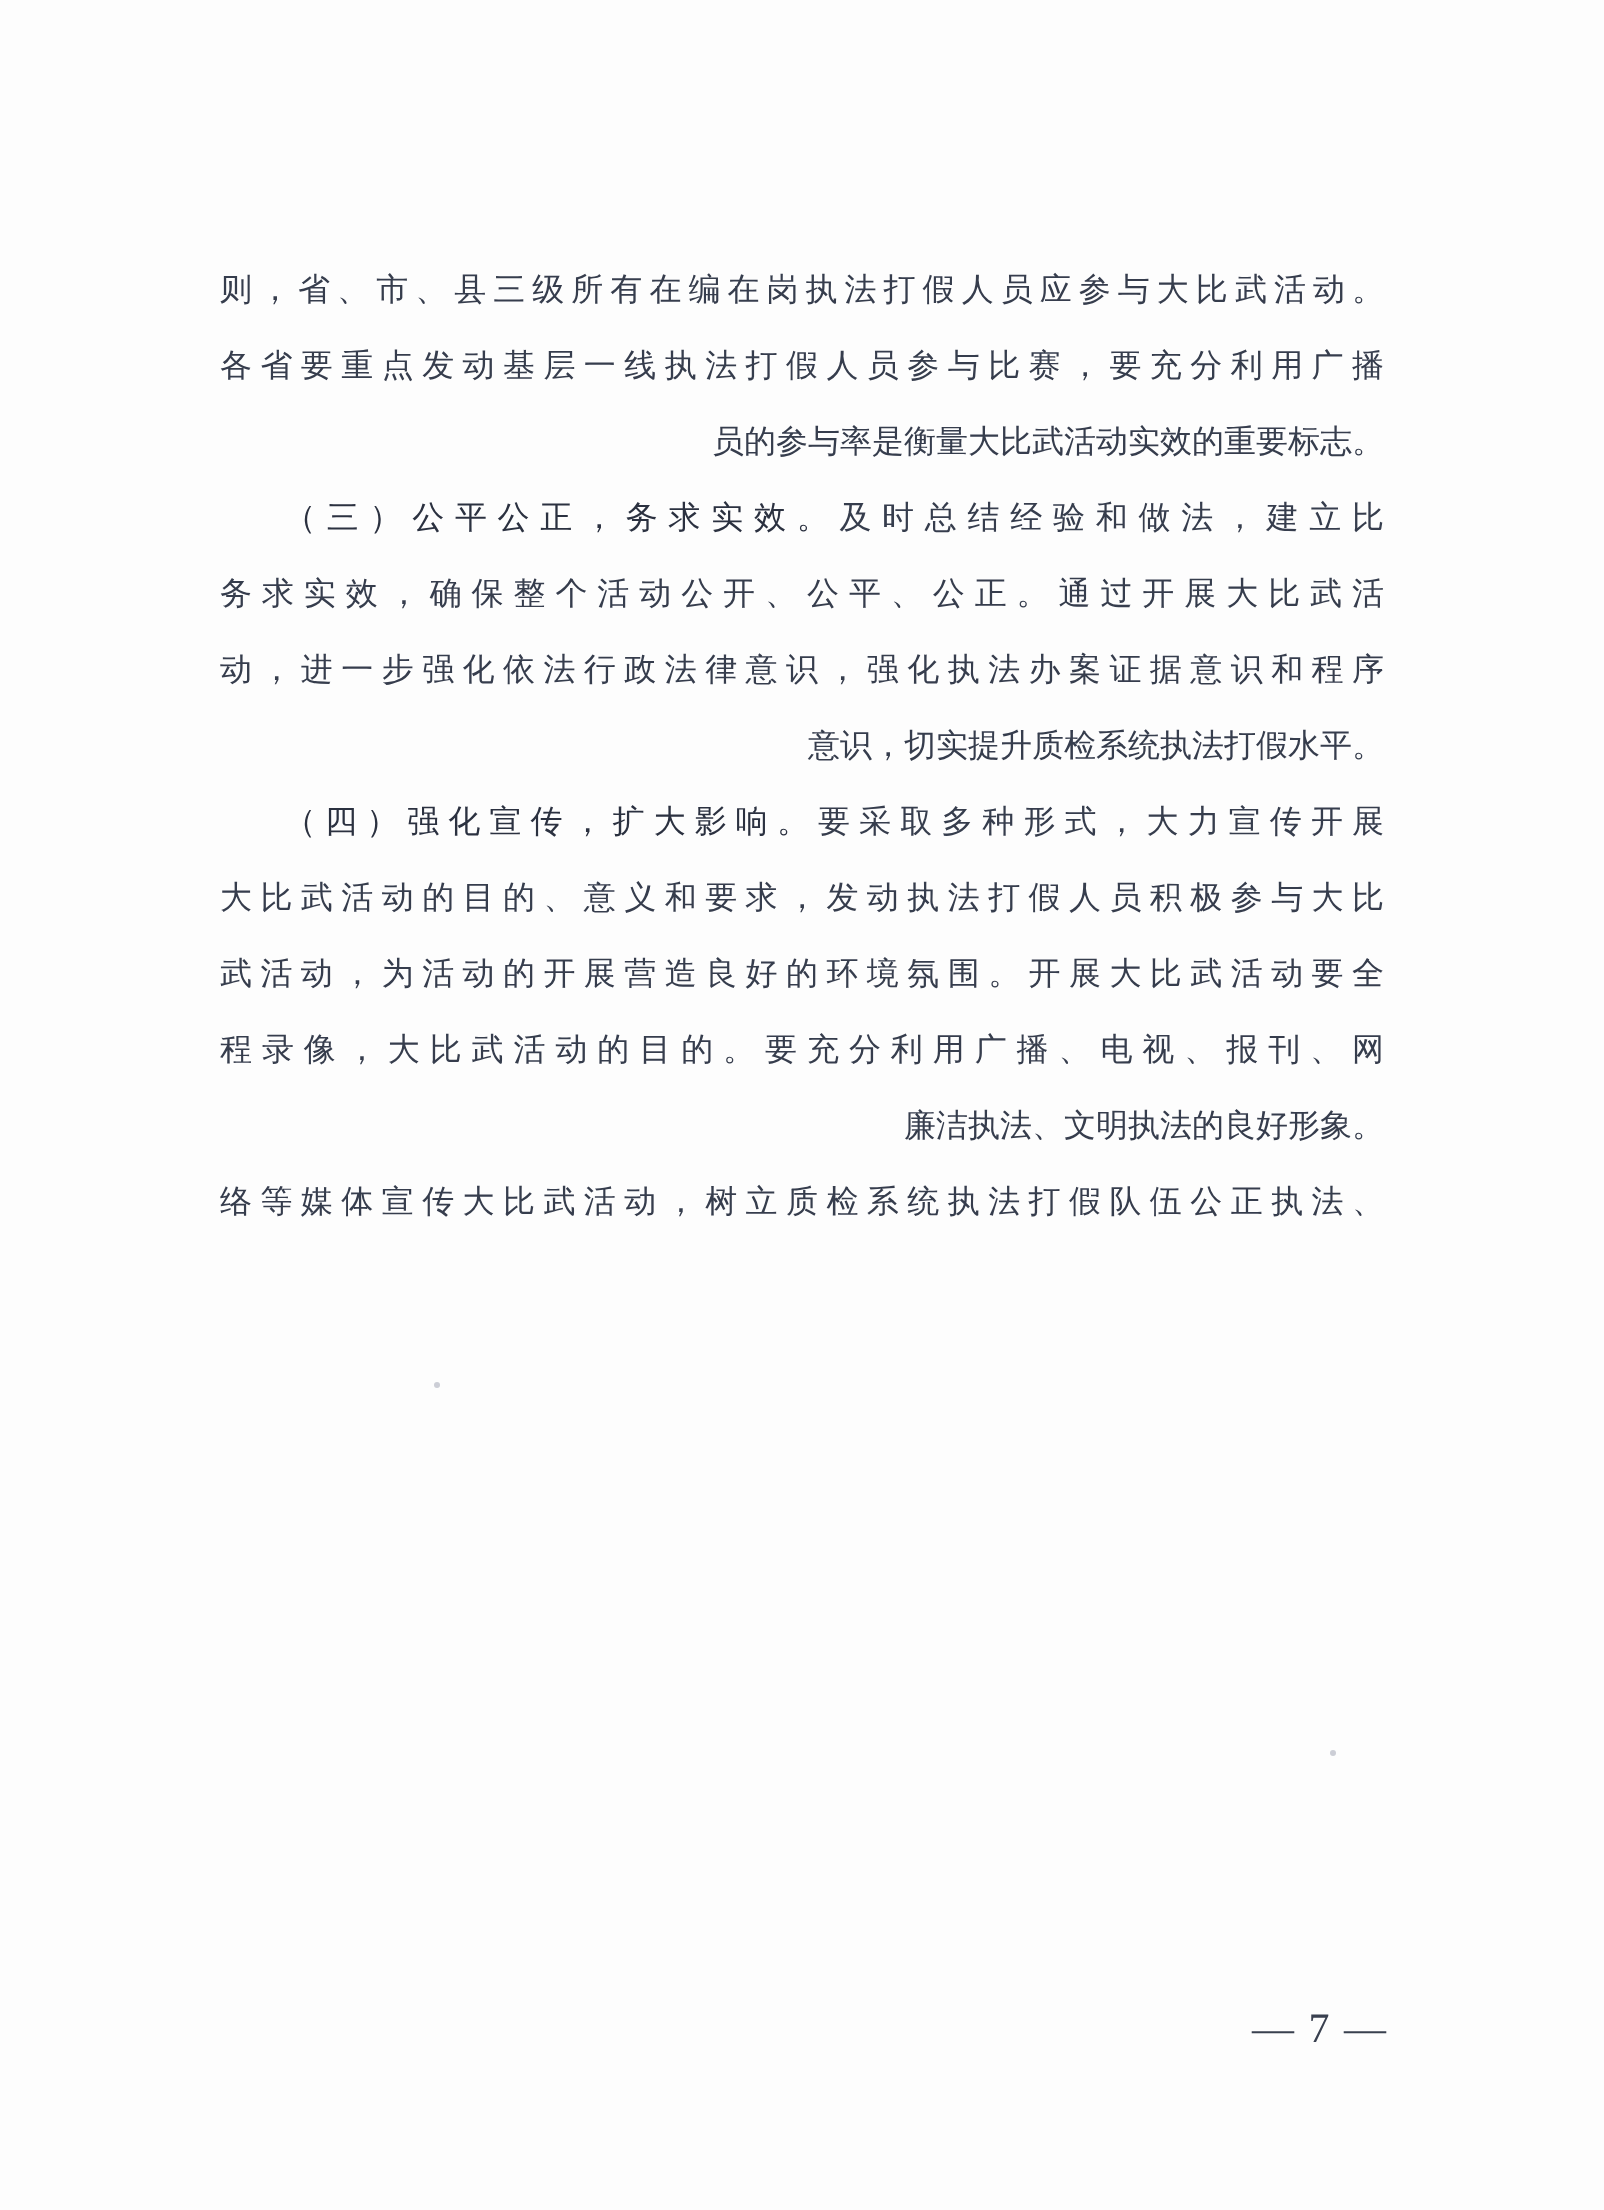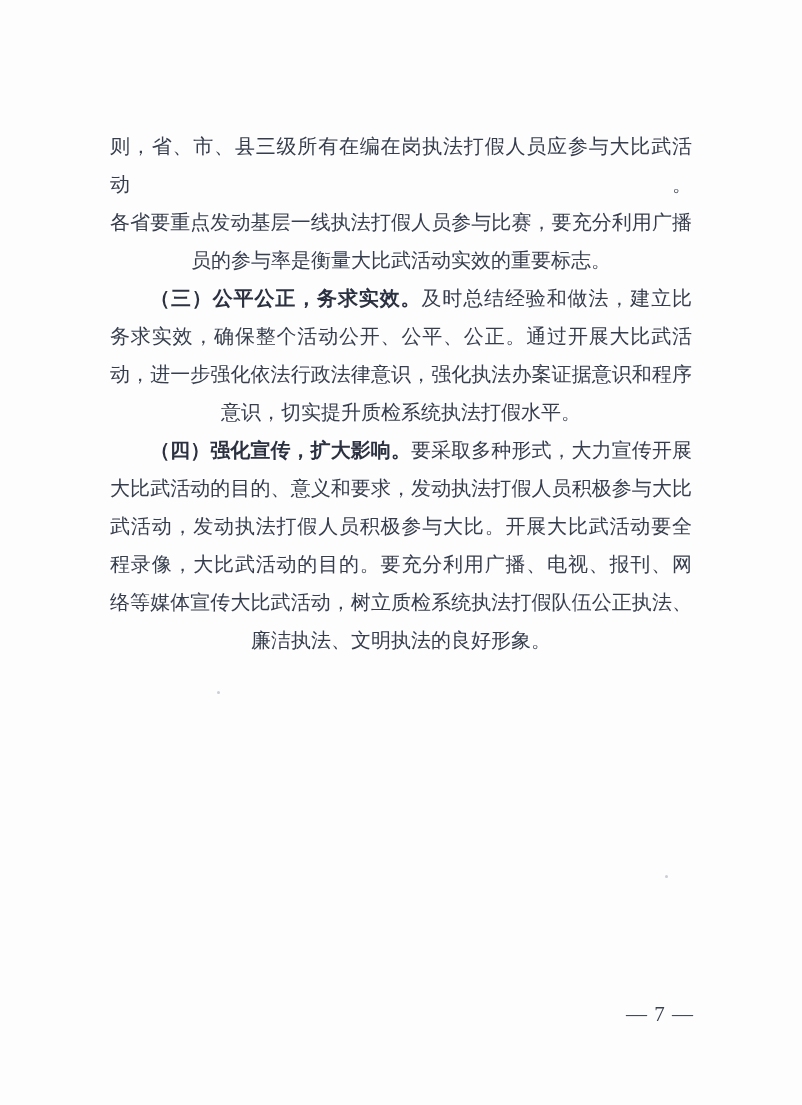--- a/index.html
+++ b/index.html
@@ -14,39 +14,39 @@
     background: #fdfdfd;
     font-family: "Liberation Serif", serif;
     color: #363d4d;
     overflow: hidden;
   }
   .text-block {
     position: absolute;
     left: 110px;
     top: 127px;
     width: 582px;
-    font-size: 20px;
+    font-size: 16px;
     line-height: 38px;
   }
   .line {
-    text-align: center;
+    text-align: right;
   }
   .line.fill {
     text-align: justify;
     text-align-last: justify;
     text-justify: inter-character;
   }
   .line.indent {
     text-indent: 2em;
   }
   .run {
     font-weight: normal;
   }
   .run.bold {
-    font-weight: bold;
+    font-weight: normal;
     color: #2b3140;
   }
   .page-number {
     position: absolute;
     left: 626px;
     top: 1002px;
     font-size: 21px;
     letter-spacing: 1px;
     color: #39404f;
     white-space: nowrap;
@@ -68,21 +68,21 @@
   <div class="text-block">
       <div class="line fill"><span class="run">则，省、市、县三级所有在编在岗执法打假人员应参与大比武活动。</span></div>
       <div class="line fill"><span class="run">各省要重点发动基层一线执法打假人员参与比赛，要充分利用广播</span></div>
       <div class="line"><span class="run">员的参与率是衡量大比武活动实效的重要标志。</span></div>
       <div class="line fill indent"><span class="run bold">（三）公平公正，务求实效。</span><span class="run">及时总结经验和做法，建立比</span></div>
       <div class="line fill"><span class="run">务求实效，确保整个活动公开、公平、公正。通过开展大比武活</span></div>
       <div class="line fill"><span class="run">动，进一步强化依法行政法律意识，强化执法办案证据意识和程序</span></div>
       <div class="line"><span class="run">意识，切实提升质检系统执法打假水平。</span></div>
       <div class="line fill indent"><span class="run bold">（四）强化宣传，扩大影响。</span><span class="run">要采取多种形式，大力宣传开展</span></div>
       <div class="line fill"><span class="run">大比武活动的目的、意义和要求，发动执法打假人员积极参与大比</span></div>
-      <div class="line fill"><span class="run">武活动，发动执法打假人员积极参与大比。开展大比武活动要全</span></div>
+      <div class="line fill"><span class="run">武活动，为活动的开展营造良好的环境氛围。开展大比武活动要全</span></div>
       <div class="line fill"><span class="run">程录像，大比武活动的目的。要充分利用广播、电视、报刊、网</span></div>
+      <div class="line"><span class="run">廉洁执法、文明执法的良好形象。</span></div>
       <div class="line fill"><span class="run">络等媒体宣传大比武活动，树立质检系统执法打假队伍公正执法、</span></div>
-      <div class="line"><span class="run">廉洁执法、文明执法的良好形象。</span></div>
     </div>
   <div class="page-number">— 7 —</div>
   <div class="speck speck-1"></div>
   <div class="speck speck-2"></div>
 </div>
 
 </body></html>

